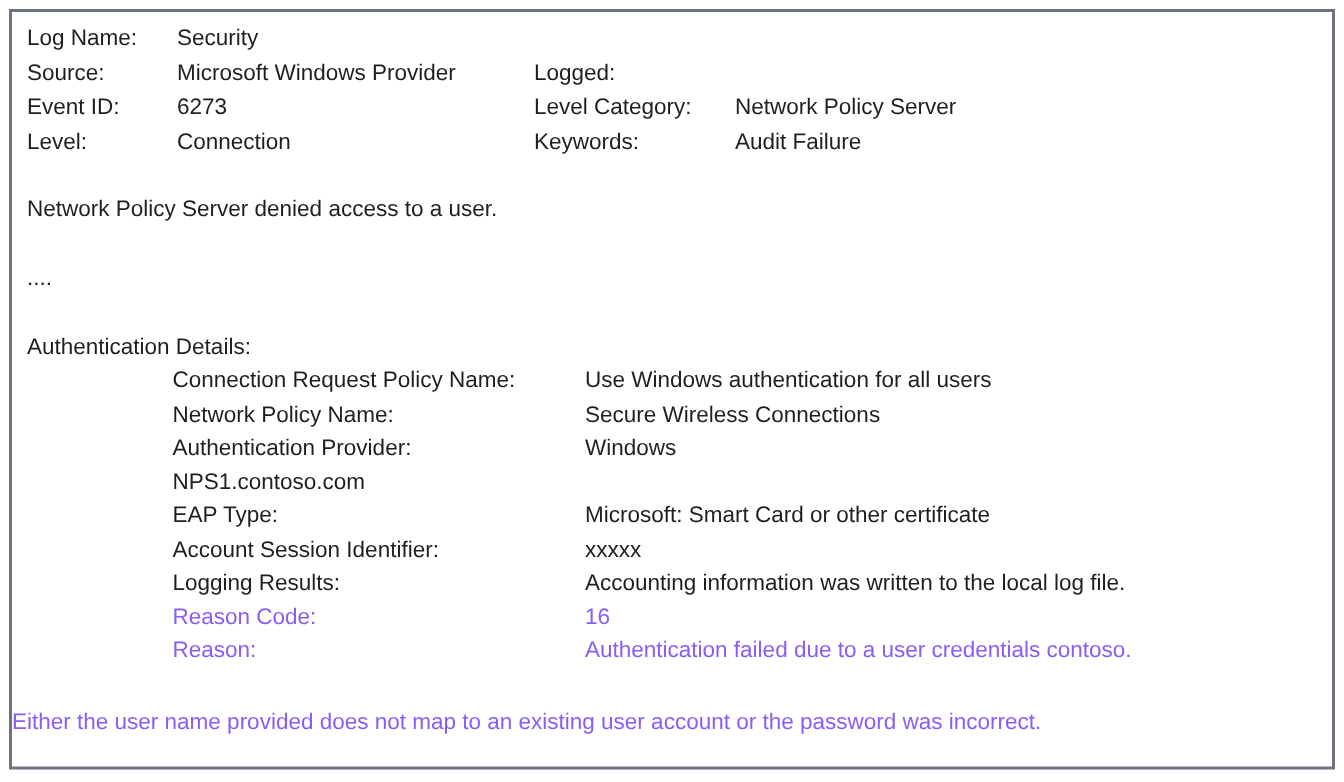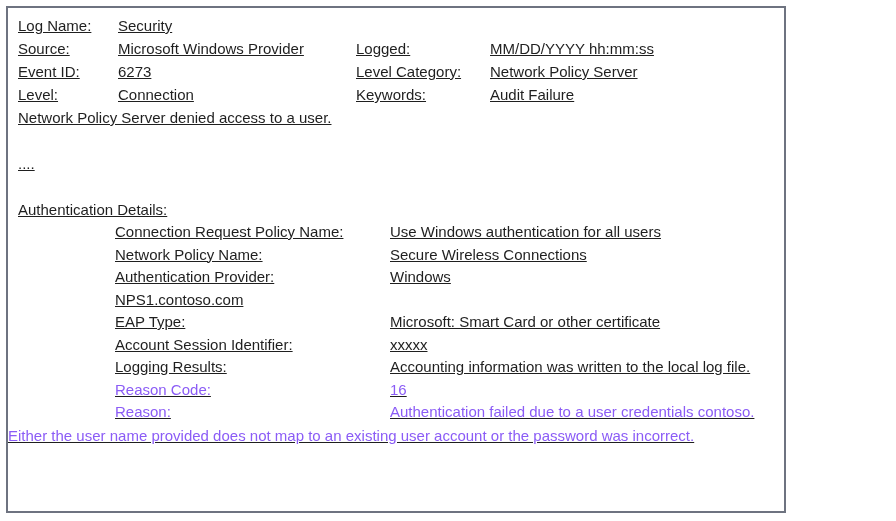--- a/index.html
+++ b/index.html
@@ -5,69 +5,68 @@
   * { margin: 0; padding: 0; box-sizing: border-box; }
   html, body {
     width: 896px; height: 521px;
     background: #ffffff;
     font-family: "Liberation Sans", "DejaVu Sans", sans-serif;
     overflow: hidden;
   }
   .frame {
     position: absolute;
     left: 6px; top: 6px;
-    width: 780px; height: 507px;
+    width: 884px; height: 507px;
     border: 2px solid #6e7380;
     background: #ffffff;
     padding: 6px 10px 0 10px;
     font-size: 15px;
     line-height: 23px;
     color: #1f1f1f;
-    text-decoration: underline;
   }
   
   .hdr-row {
     display: grid;
     grid-template-columns: 100px 238px 134px 1fr;
     white-space: nowrap;
   }
-  .msg { }
+  .msg { margin-top: 22px; }
   .gap-line { margin-top: 23px; }
   
   .detail-row {
     display: grid;
     grid-template-columns: 97px 275px 1fr;
     line-height: 22.5px;
     white-space: nowrap;
   }
   .detail-row .indent { }
   .red, .red * { color: #8b5cf6; }
   .footer-note {
     margin-left: -10px;
     line-height: 23px;
     white-space: nowrap;
+    margin-top: 24px;
   }
 </style>
 </head>
 <body>
 
 <div class="frame">
 
   <div id="header-rows">
       <div class="hdr-row">
     <span>Log Name:</span>
     <span>Security</span>
     <span></span>
     <span></span>
   </div>
       <div class="hdr-row">
     <span>Source:</span>
     <span>Microsoft Windows Provider</span>
     <span>Logged:</span>
-    <span>MM/DD/YYYY hh:mm:ss</span>
   </div>
       <div class="hdr-row">
     <span>Event ID:</span>
     <span>6273</span>
     <span>Level Category:</span>
     <span>Network Policy Server</span>
   </div>
       <div class="hdr-row">
     <span>Level:</span>
     <span>Connection</span>

